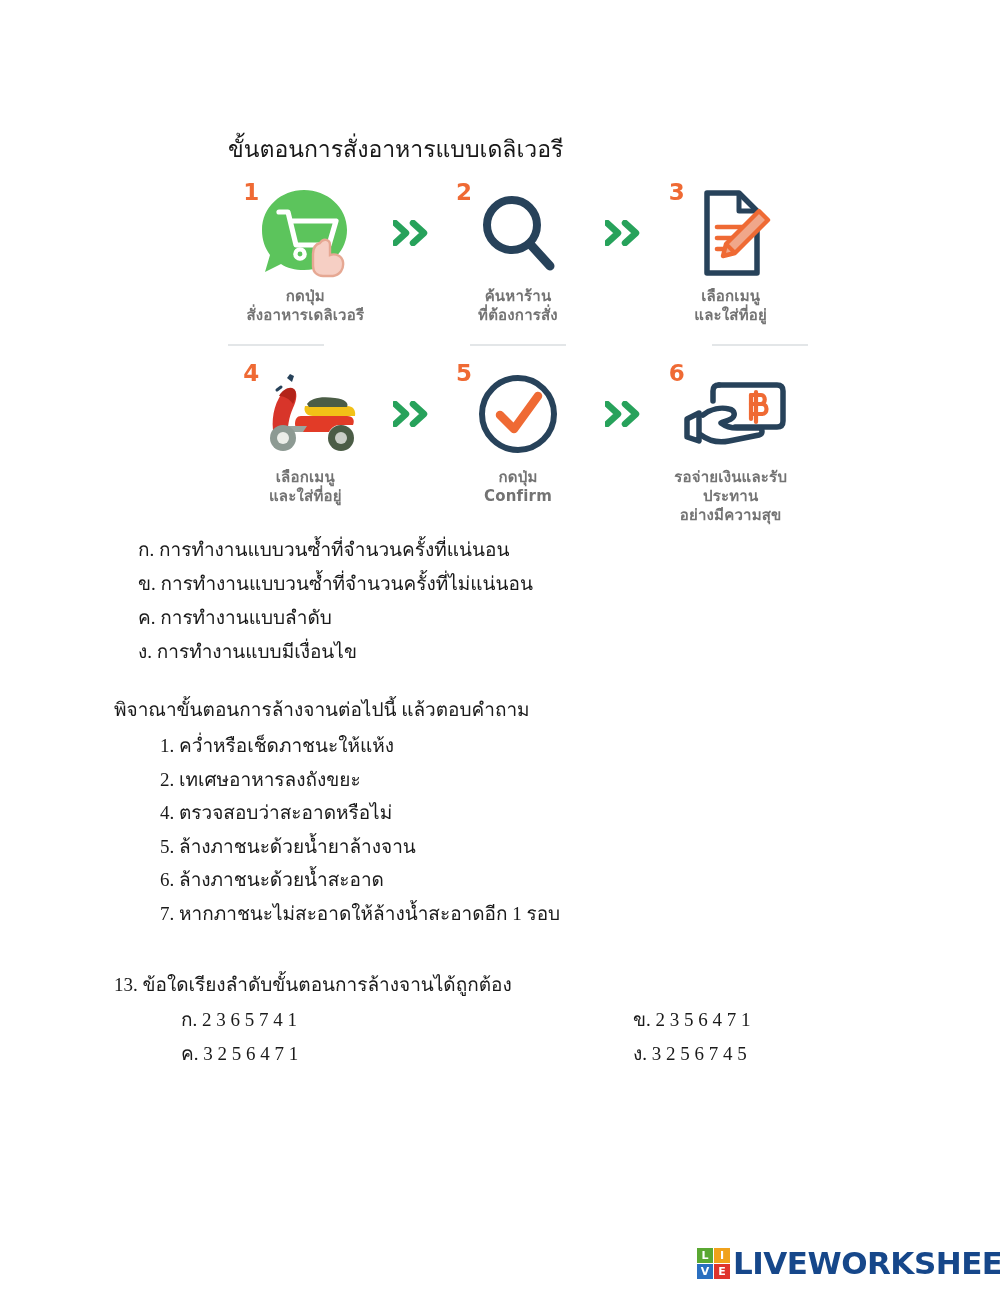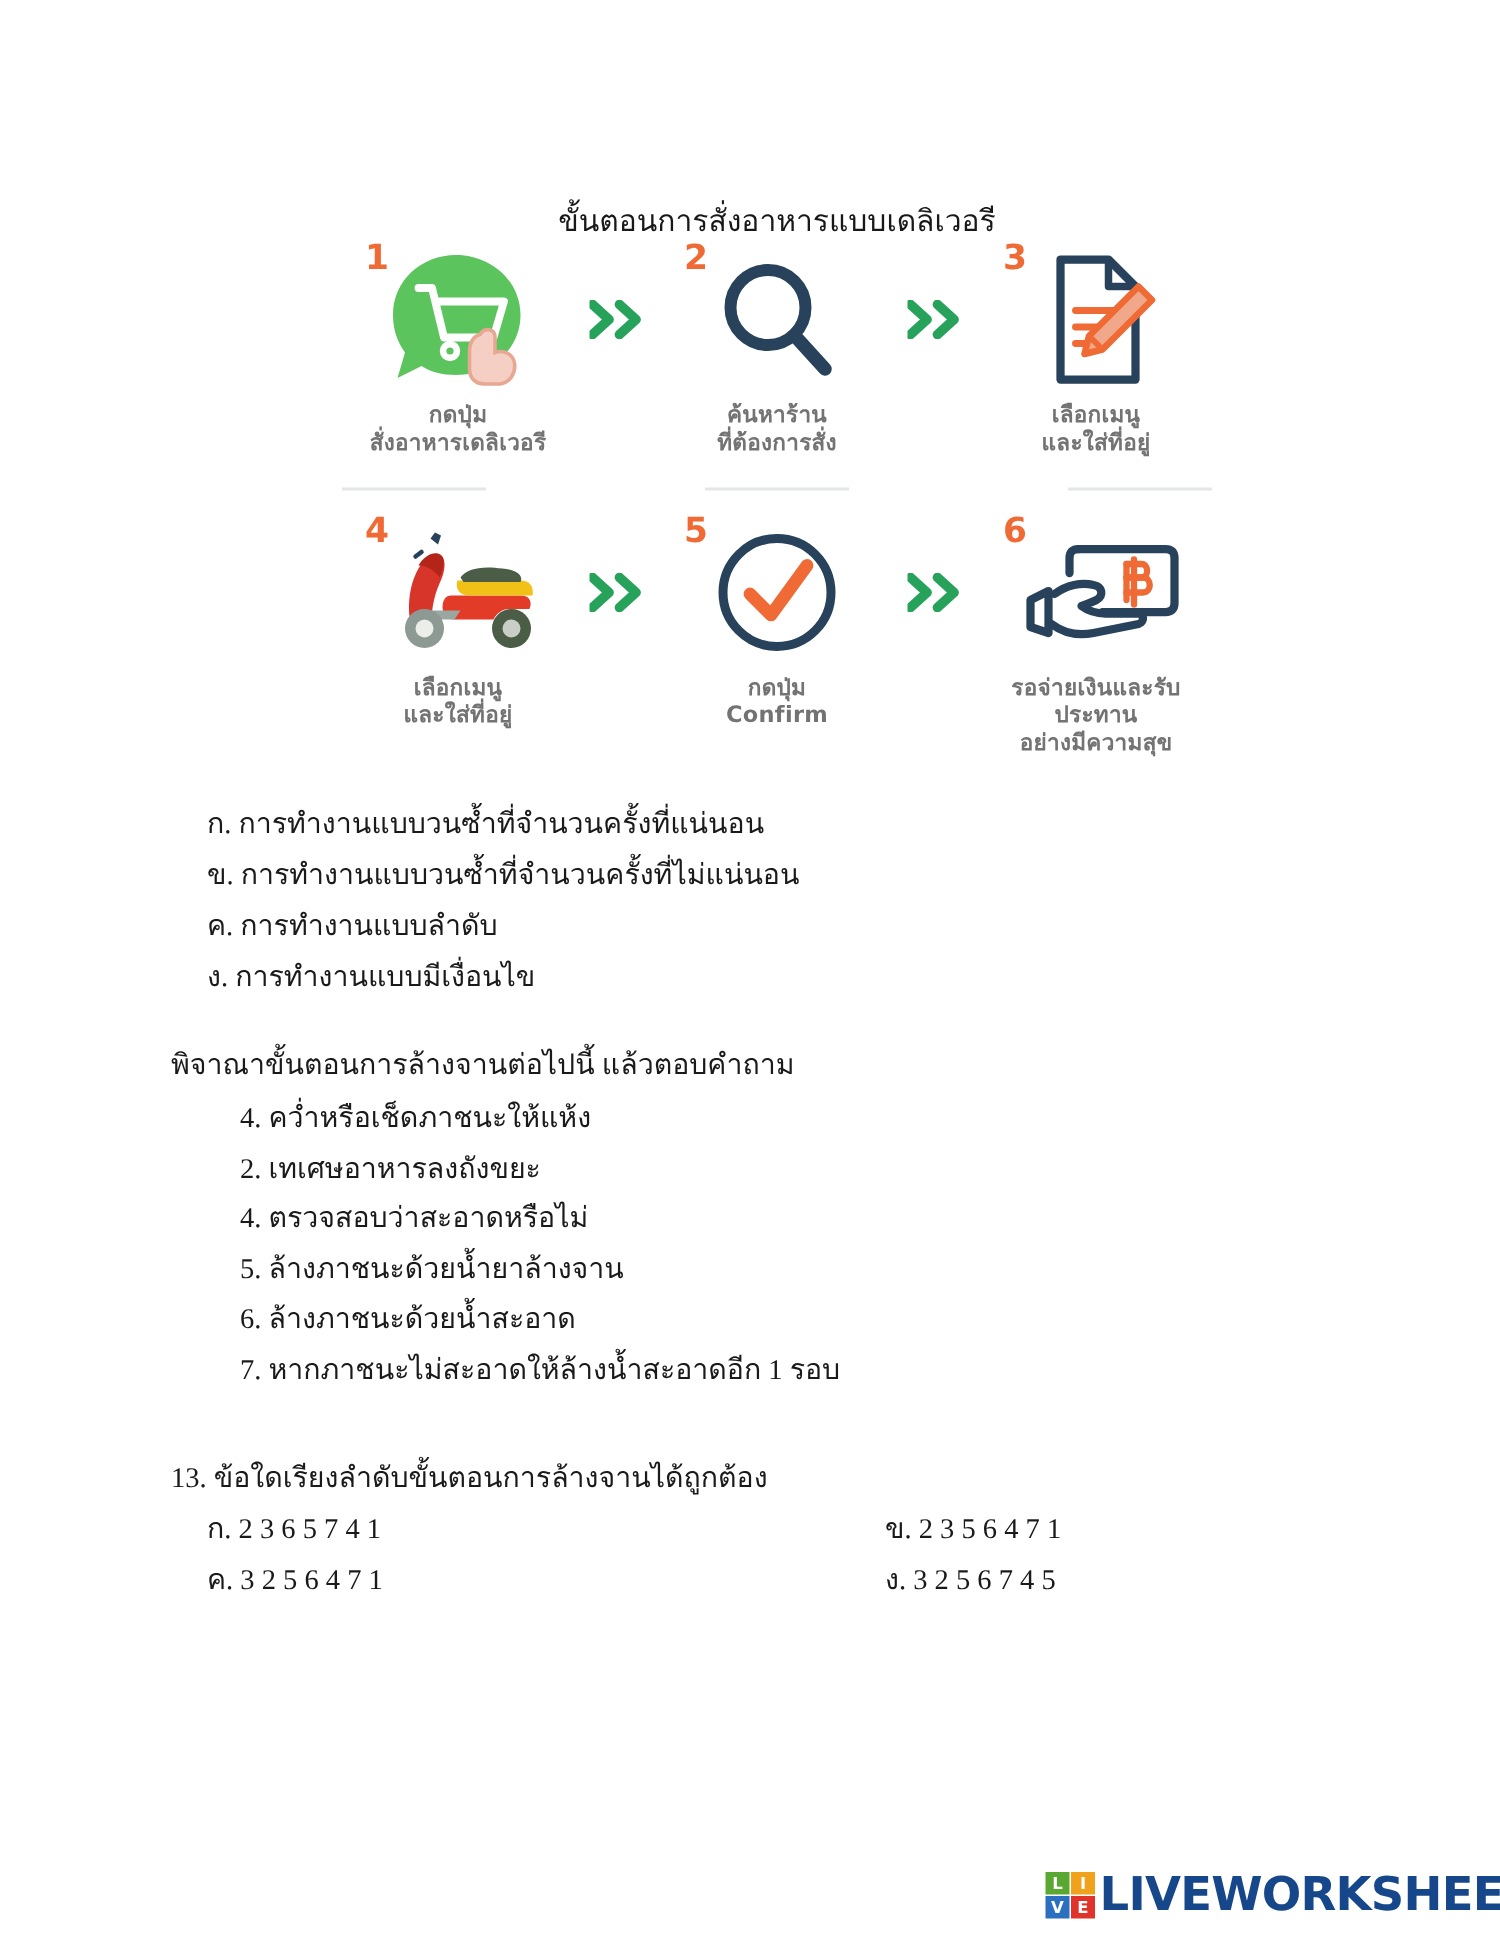--- a/index.html
+++ b/index.html
@@ -32,25 +32,25 @@
   }
 
   
   .infographic {
     position: absolute;
     left: 228px;
     top: 136px;
     width: 580px;
   }
   .info-title {
-    text-align: center;
-    font-size: 20px;
+    text-align: left;
+    font-size: 23px;
     line-height: 1.25;
     color: #181818;
-    margin: 0 0 4px 0;
+    margin: 0 0 20px 0;
     font-family: "Liberation Serif", "DejaVu Serif", serif;
   }
   .info-row {
     display: flex;
     align-items: flex-start;
     justify-content: space-between;
     position: relative;
   }
   .info-row.second {
     margin-top: 42px;
@@ -153,21 +153,21 @@
     position: absolute;
     left: 138px;
     top: 1003px;
     width: 620px;
     font-size: 19px;
     line-height: 34px;
   }
   .q13-row {
     display: flex;
   }
-  .q13-col-a { width: 452px; white-space: nowrap; }
+  .q13-col-a { width: 452px; white-space: nowrap; margin-left: 43px; }
   .q13-col-b { white-space: nowrap; }
 
   
   .lw-logo {
     position: absolute;
     left: 697px;
     top: 1248px;
     display: flex;
     align-items: center;
   }
@@ -373,21 +373,21 @@
   <div class="choices-12">
     <div class="choice-line">ก. การทำงานแบบวนซ้ำที่จำนวนครั้งที่แน่นอน</div>
     <div class="choice-line">ข. การทำงานแบบวนซ้ำที่จำนวนครั้งที่ไม่แน่นอน</div>
     <div class="choice-line">ค. การทำงานแบบลำดับ</div>
     <div class="choice-line">ง. การทำงานแบบมีเงื่อนไข</div>
   </div>
 
   <div class="section-2-stem">พิจาณาขั้นตอนการล้างจานต่อไปนี้ แล้วตอบคำถาม</div>
 
   <div class="wash-steps">
-    <div>4. คว่ำหรือเช็ดภาชนะให้แห้ง</div>
+    <div>1. คว่ำหรือเช็ดภาชนะให้แห้ง</div>
     <div>2. เทเศษอาหารลงถังขยะ</div>
     <div>4. ตรวจสอบว่าสะอาดหรือไม่</div>
     <div>5. ล้างภาชนะด้วยน้ำยาล้างจาน</div>
     <div>6. ล้างภาชนะด้วยน้ำสะอาด</div>
     <div>7. หากภาชนะไม่สะอาดให้ล้างน้ำสะอาดอีก 1 รอบ</div>
   </div>
 
   <div class="q13-stem">13. ข้อใดเรียงลำดับขั้นตอนการล้างจานได้ถูกต้อง</div>
   <div class="q13-choices">
     <div class="q13-row">

